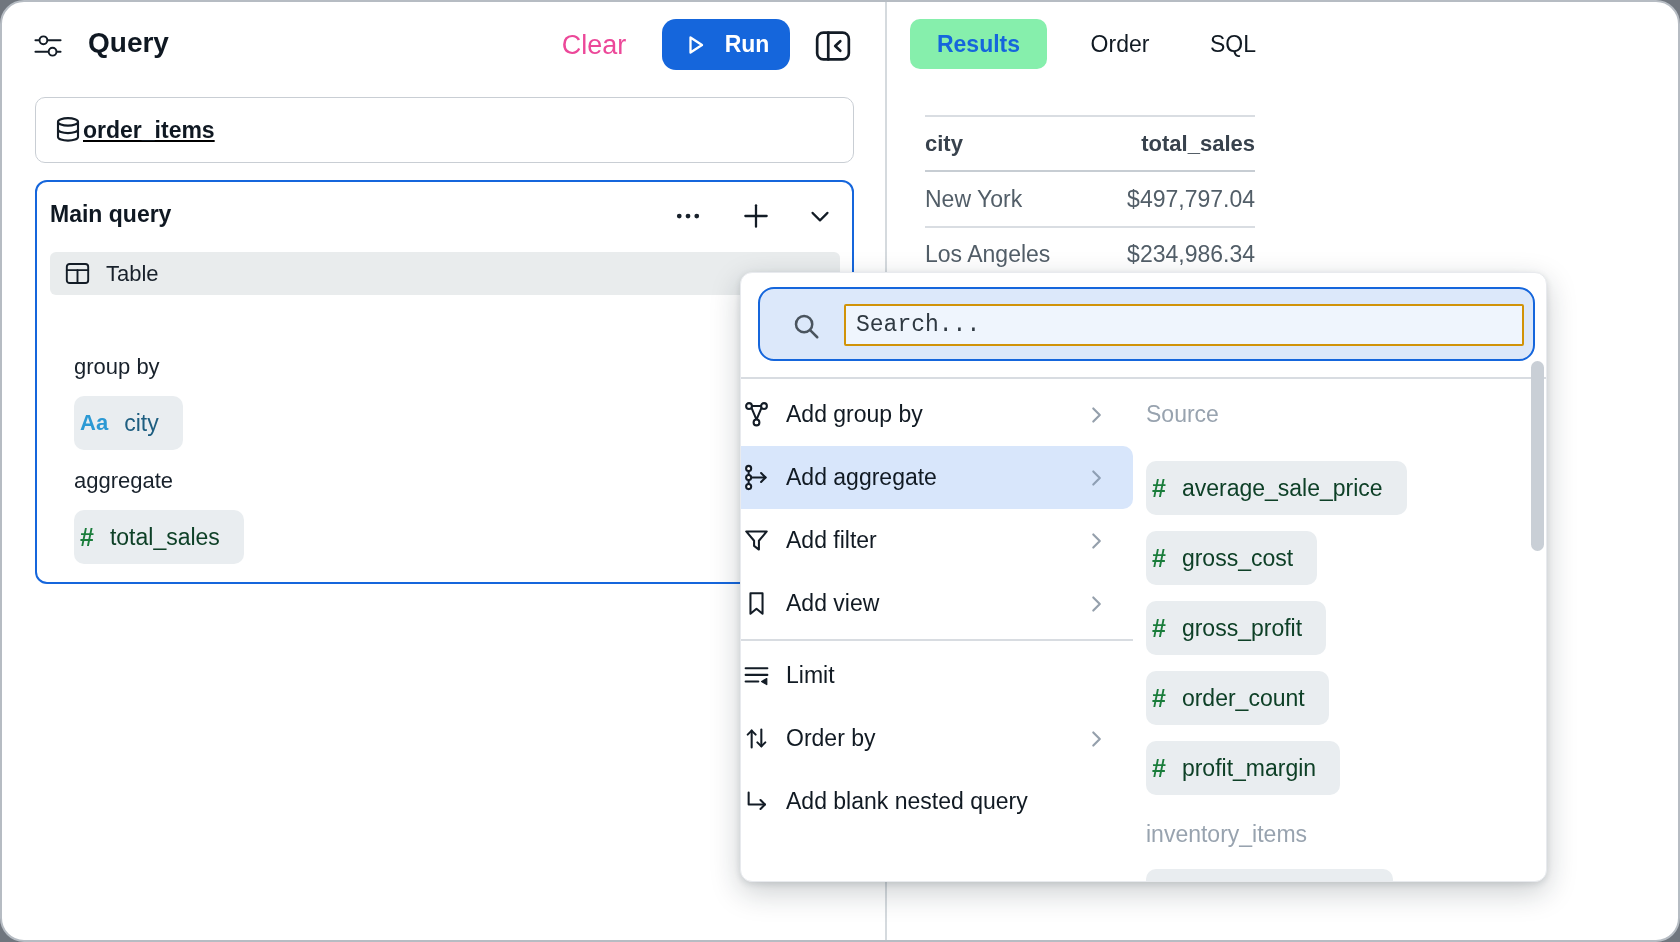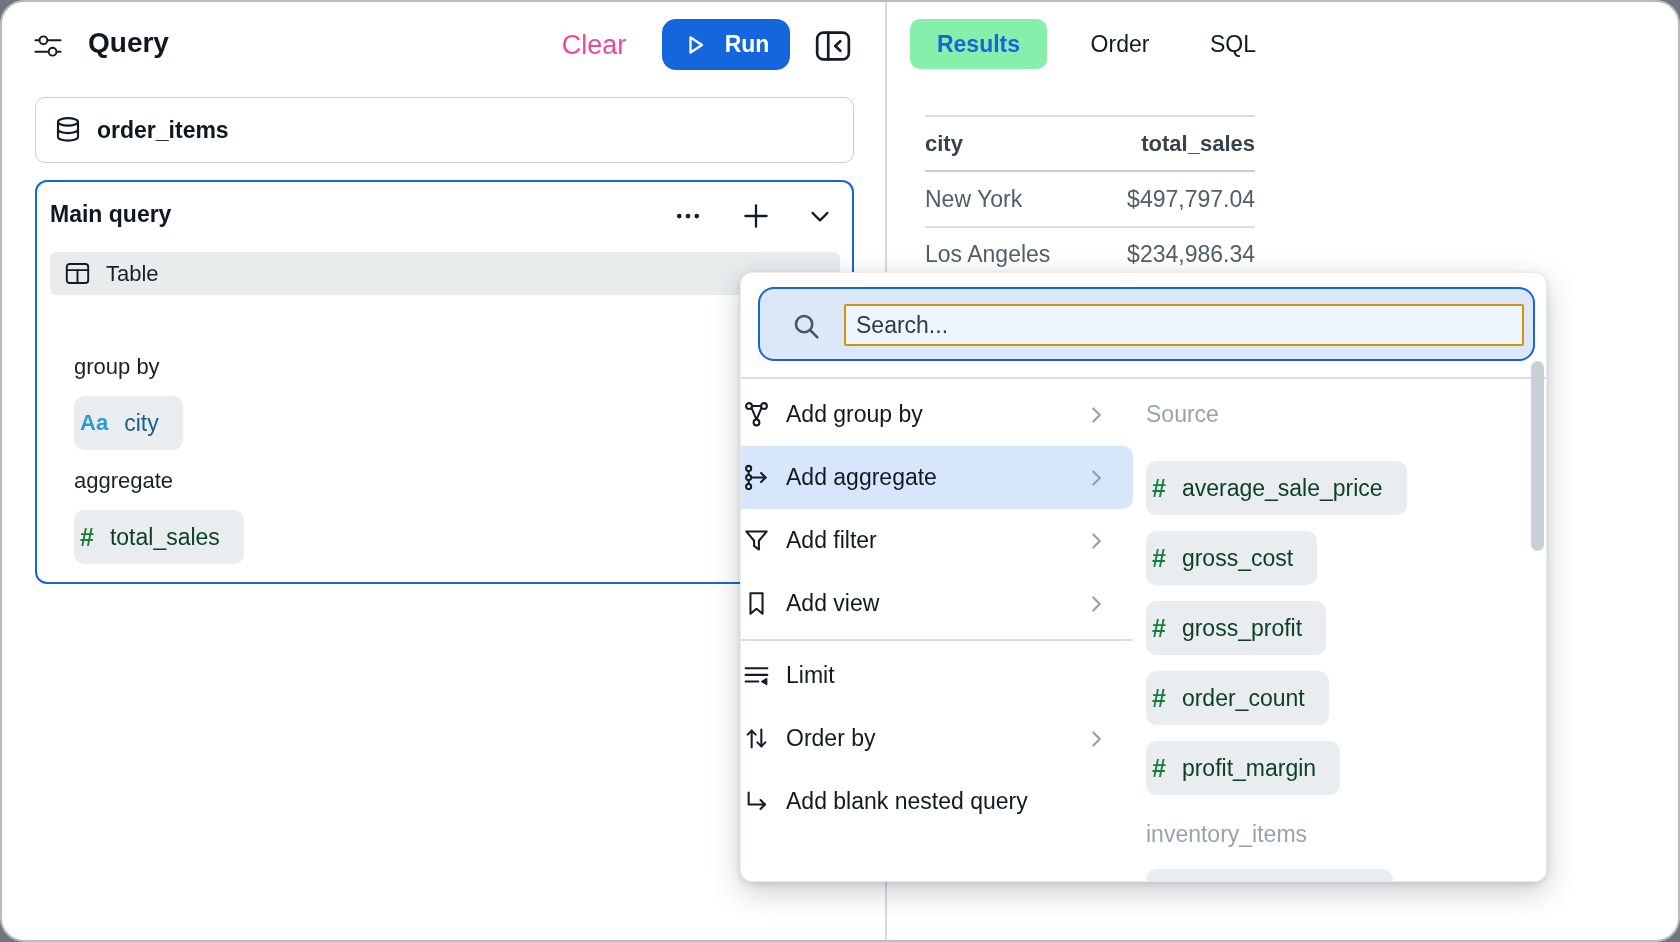--- a/index.html
+++ b/index.html
@@ -23,21 +23,21 @@
     left:660px;top:17px;width:128px;height:51px;border-radius:14px;background:#1566dc;
     display:flex;align-items:center;justify-content:center;gap:18px;
     color:#fff;font-size:23px;font-weight:bold;cursor:pointer;
   }
   .collapse-btn{left:812px;top:25px;cursor:pointer;}
   .divider-v{left:883px;top:0;width:2px;height:942px;background:#d5dade;}
 
   
   .source-box{
     left:33px;top:95px;width:819px;height:66px;border:1.5px solid #c9ced4;border-radius:10px;
-    box-sizing:border-box;display:flex;align-items:center;gap:14px;padding-left:17px;cursor:pointer;
+    box-sizing:border-box;display:flex;align-items:center;padding-left:17px;cursor:pointer;text-decoration:underline;
   }
   .source-name{font-size:23px;font-weight:bold;color:#0f1822;}
   .main-query-box{
     left:33px;top:178px;width:819px;height:404px;border:2.5px solid #1566dc;border-radius:12px;
     box-sizing:border-box;
   }
   .mq-title{left:48px;top:199px;font-size:23px;font-weight:bold;color:#0f1822;}
   .mq-btn{width:36px;height:36px;display:flex;align-items:center;justify-content:center;cursor:pointer;border-radius:7px;}
   .table-bar{
     left:48px;top:250px;width:790px;height:43px;background:#e9eced;border-radius:6px;
@@ -72,21 +72,21 @@
     box-shadow:0 10px 30px rgba(20,30,40,.22),0 2px 6px rgba(20,30,40,.12);
   }
   .search-wrap{
     left:17px;top:14px;width:777px;height:74px;background:#dce8fa;border:2.5px solid #1566dc;
     border-radius:16px;box-sizing:border-box;
   }
   .search-input{
     position:absolute;left:84px;top:15px;width:680px;height:42px;box-sizing:border-box;
     border:2px solid #d19308;border-radius:2px;background:rgba(255,255,255,.55);
     font-size:23px;color:#2f3942;padding:0 10px;outline:none;
-    font-family:Liberation Sans, sans-serif;
+    font-family:Liberation Mono, monospace;
   }
   .search-input::placeholder{color:#2f3942;opacity:1;}
   .popup-div{left:0;top:104px;width:807px;height:1.5px;background:#d8dce1;}
   .menu-col-div{left:0;top:366px;width:392px;height:1.5px;background:#d8dce1;}
   .menu-row{
     left:0;width:392px;height:63px;display:flex;align-items:center;gap:15px;
     padding-left:1px;box-sizing:border-box;cursor:pointer;
   }
   .menu-row.hl{background:#d8e6fb;border-radius:0 10px 10px 0;}
   .menu-label{font-size:23px;color:#111a23;white-space:nowrap;}

